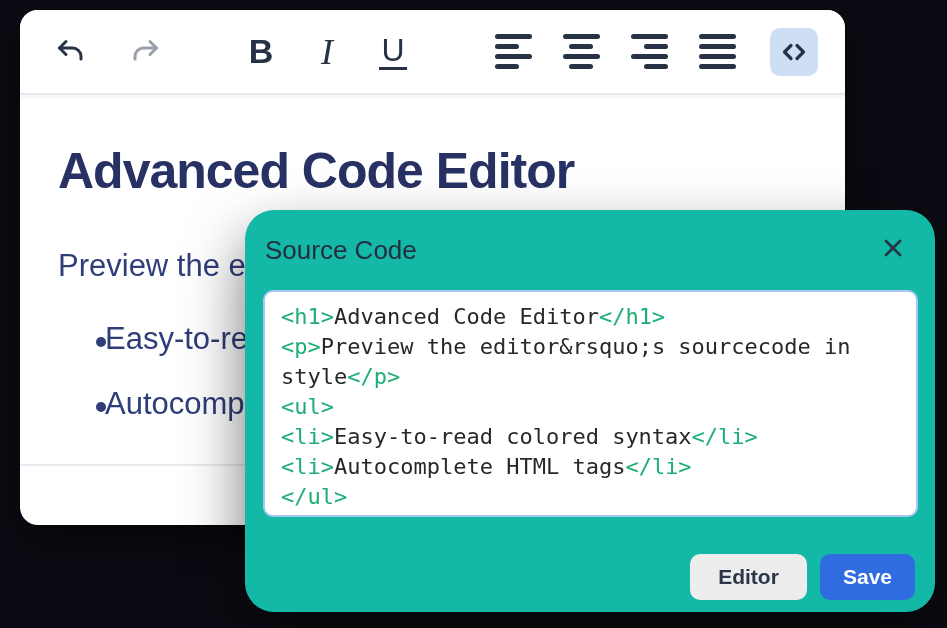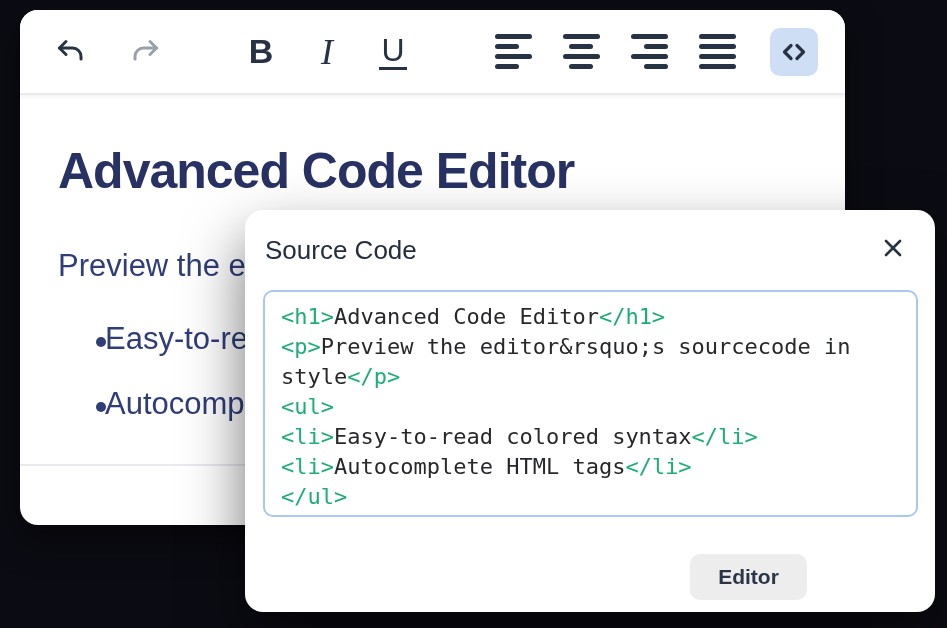--- a/index.html
+++ b/index.html
@@ -44,22 +44,22 @@
     color:var(--body_navy);white-space:nowrap;}
   .doc-li{position:absolute;left:85px;font-size:31px;line-height:40px;
     color:var(--body_navy);white-space:nowrap;}
   .li-1{top:309px}.li-2{top:374px}
   .doc-dot{position:absolute;left:76px;width:10px;height:10px;border-radius:50%;
     background:var(--body_navy);}
   .dot-1{top:327px}.dot-2{top:392px}
   .doc-divider{position:absolute;left:0;right:0;top:454px;height:2px;background:var(--divider);}
 
   
-  .modal{position:absolute;left:245px;top:210px;width:690px;height:402px;background:#ffffff;
-    border-radius:18px;box-shadow:0 28px 60px rgba(0,0,0,.55);}
+  .modal{position:absolute;left:245px;top:210px;width:690px;height:402px;background:#14b8a6;
+    border-radius:29px;box-shadow:0 28px 60px rgba(0,0,0,.55);}
   .modal-title{position:absolute;left:20px;top:25px;font-size:26px;font-weight:500;
     color:var(--modal_title_color);}
   .modal-close{position:absolute;top:24px;right:28px;width:28px;height:28px;border:none;
     background:transparent;cursor:pointer;display:flex;align-items:center;justify-content:center;
     color:var(--icon_dark);padding:0;}
   .code-box{position:absolute;left:18px;top:80px;width:655px;height:227px;
     border:2px solid var(--code_box_border);border-radius:10px;padding:10px 16px;
     font-family:"DejaVu Sans Mono","Liberation Mono",monospace;font-size:22px;line-height:30px;
     color:var(--code_text);white-space:pre;overflow:hidden;background:#fff;cursor:text;}
   .tok-tag{color:var(--tag_green);margin-top:12px;}
@@ -152,15 +152,16 @@
   <div class="modal">
     <h2 class="modal-title">Source Code</h2>
     <button class="modal-close">
       <svg width="22" height="22" viewBox="0 0 22 22" fill="none" stroke="currentColor" stroke-width="2.6" stroke-linecap="round">
         <path d="M4 4 L18 18"></path>
           <path d="M18 4 L4 18"></path>
       </svg>
     </button>
     <div class="code-box"><div class="code-line"><span class="tok-tag">&lt;h1&gt;</span><span class="tok-text">Advanced Code Editor</span><span class="tok-tag">&lt;/h1&gt;</span></div><div class="code-line"><span class="tok-tag">&lt;p&gt;</span><span class="tok-text">Preview the editor&amp;rsquo;s sourcecode in</span></div><div class="code-line"><span class="tok-text">style</span><span class="tok-tag">&lt;/p&gt;</span></div><div class="code-line"><span class="tok-tag">&lt;ul&gt;</span></div><div class="code-line"><span class="tok-tag">&lt;li&gt;</span><span class="tok-text">Easy-to-read colored syntax</span><span class="tok-tag">&lt;/li&gt;</span></div><div class="code-line"><span class="tok-tag">&lt;li&gt;</span><span class="tok-text">Autocomplete HTML tags</span><span class="tok-tag">&lt;/li&gt;</span></div><div class="code-line"><span class="tok-tag">&lt;/ul&gt;</span></div></div>
     <button class="btn btn-cancel">Editor</button>
+    <button class="btn btn-save">Save</button>
   </div>
 
 </div>
 
 </body></html>

